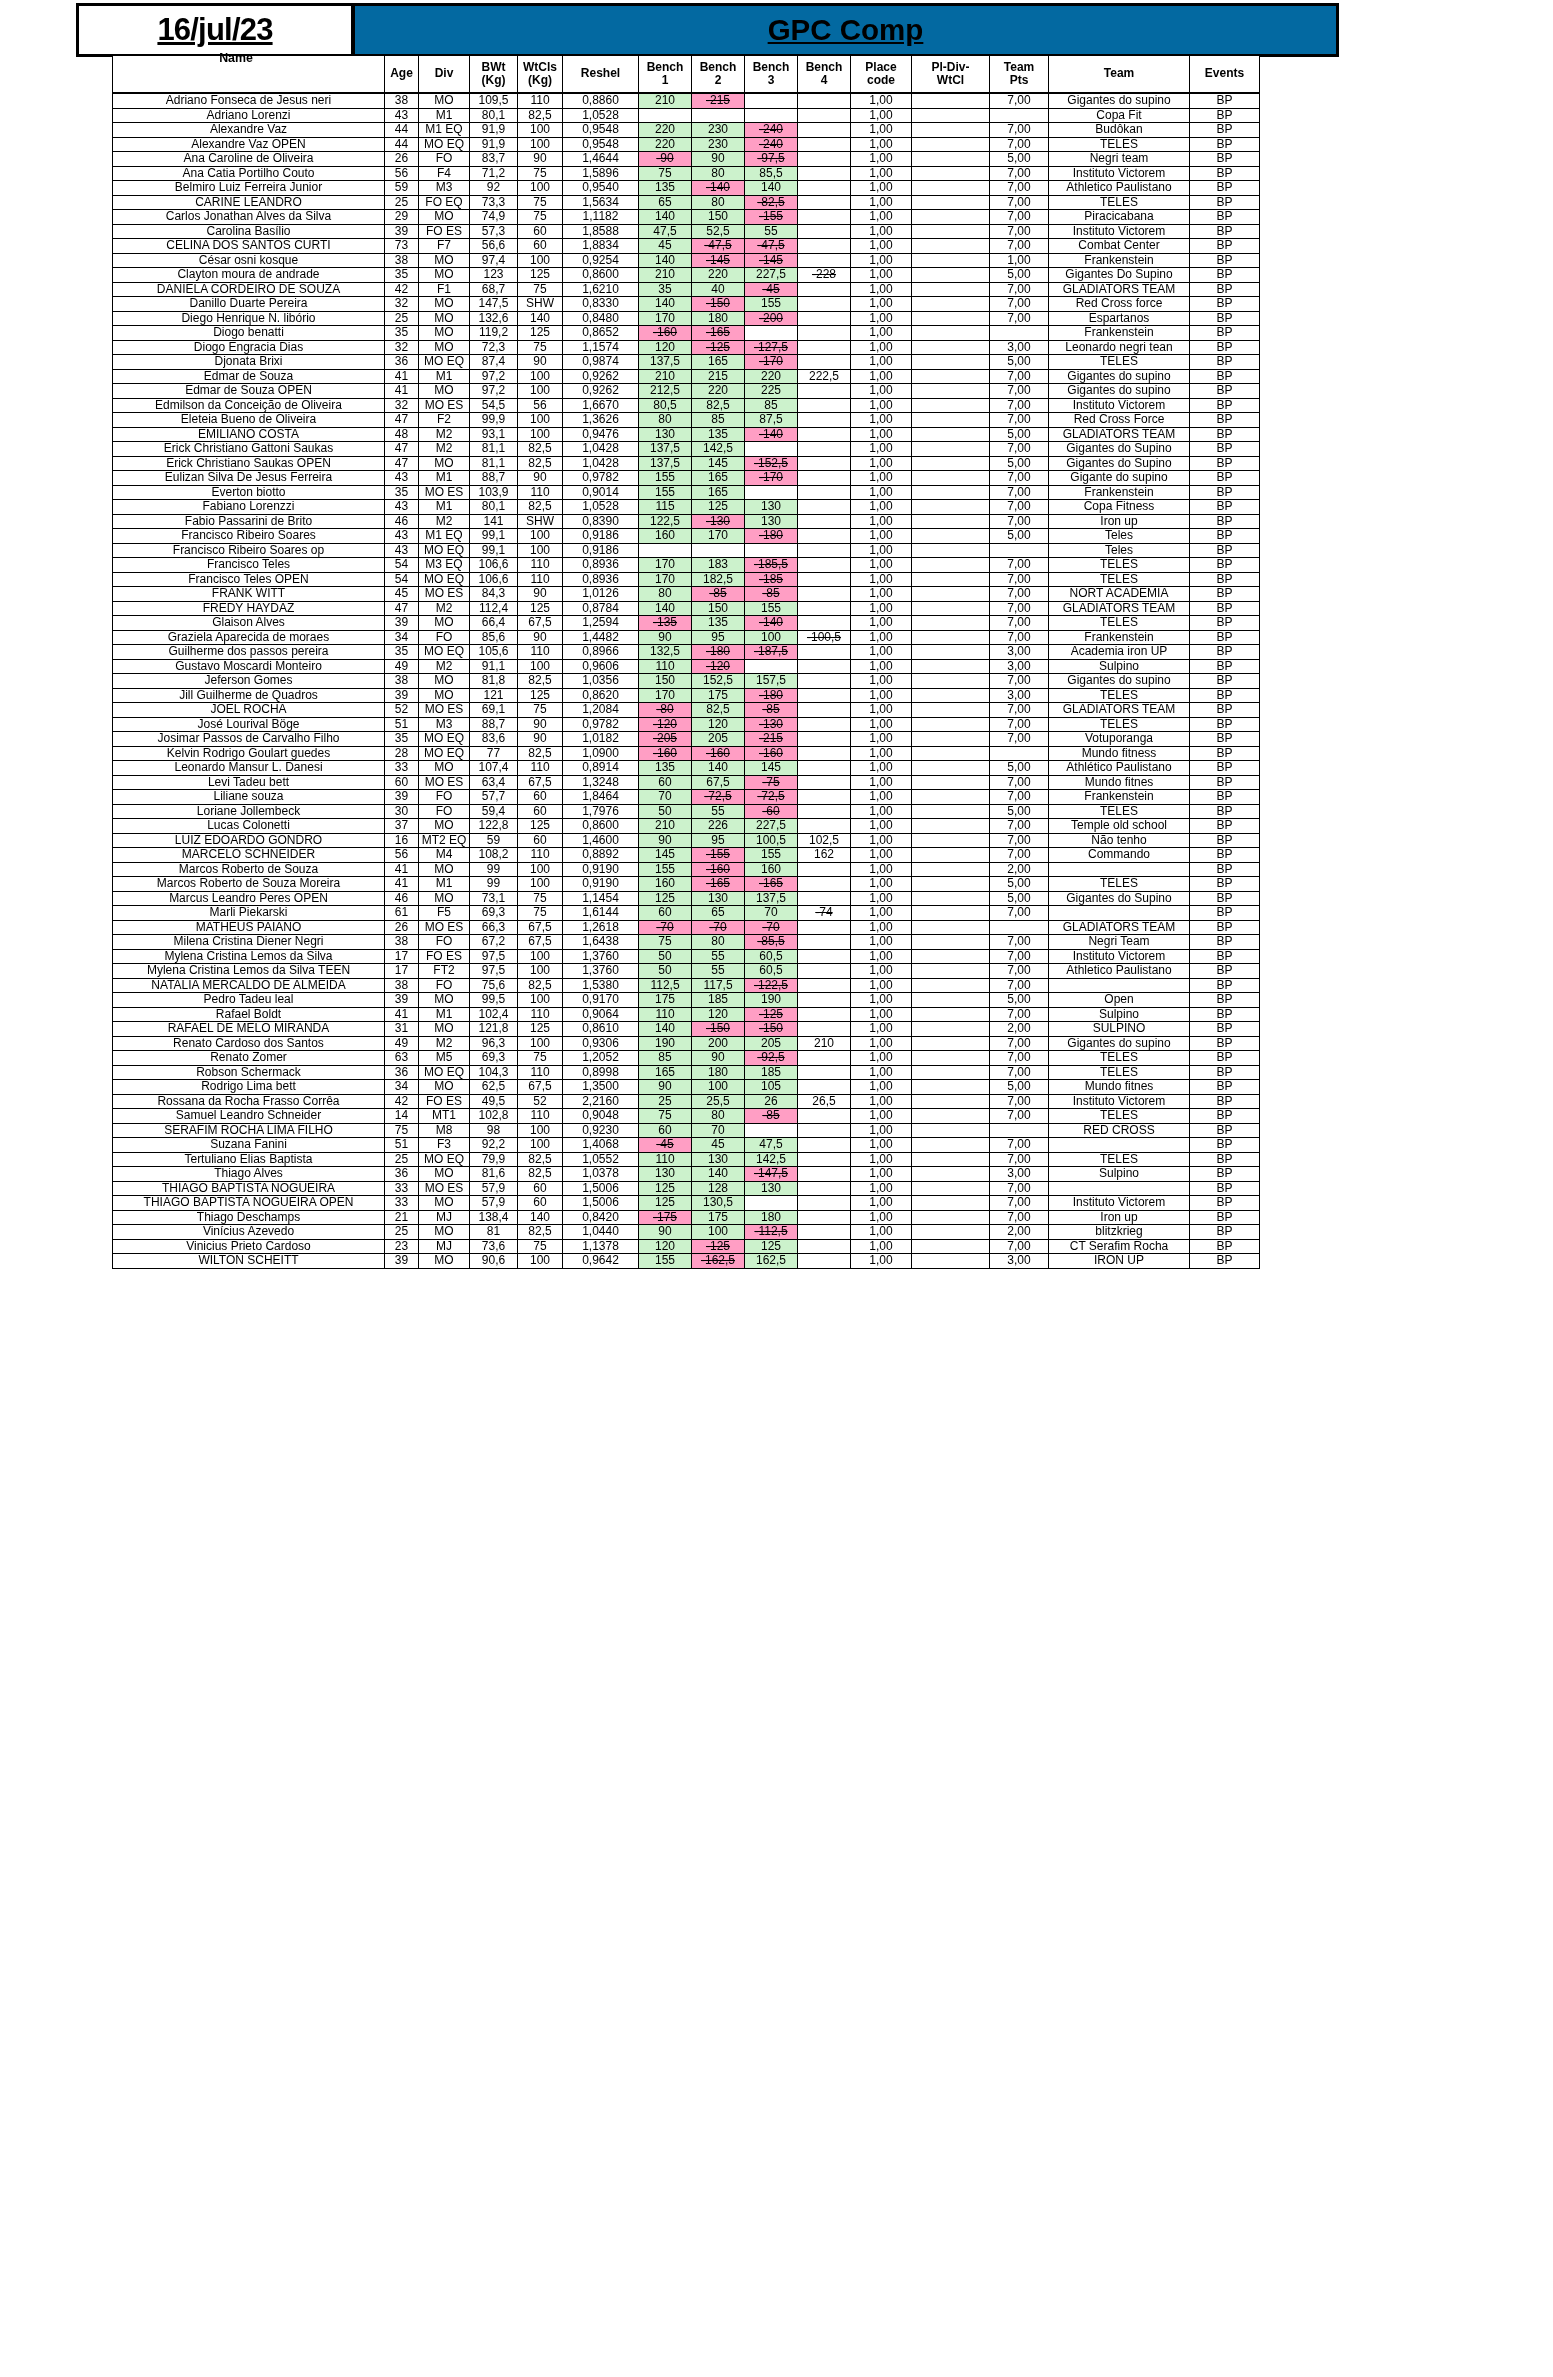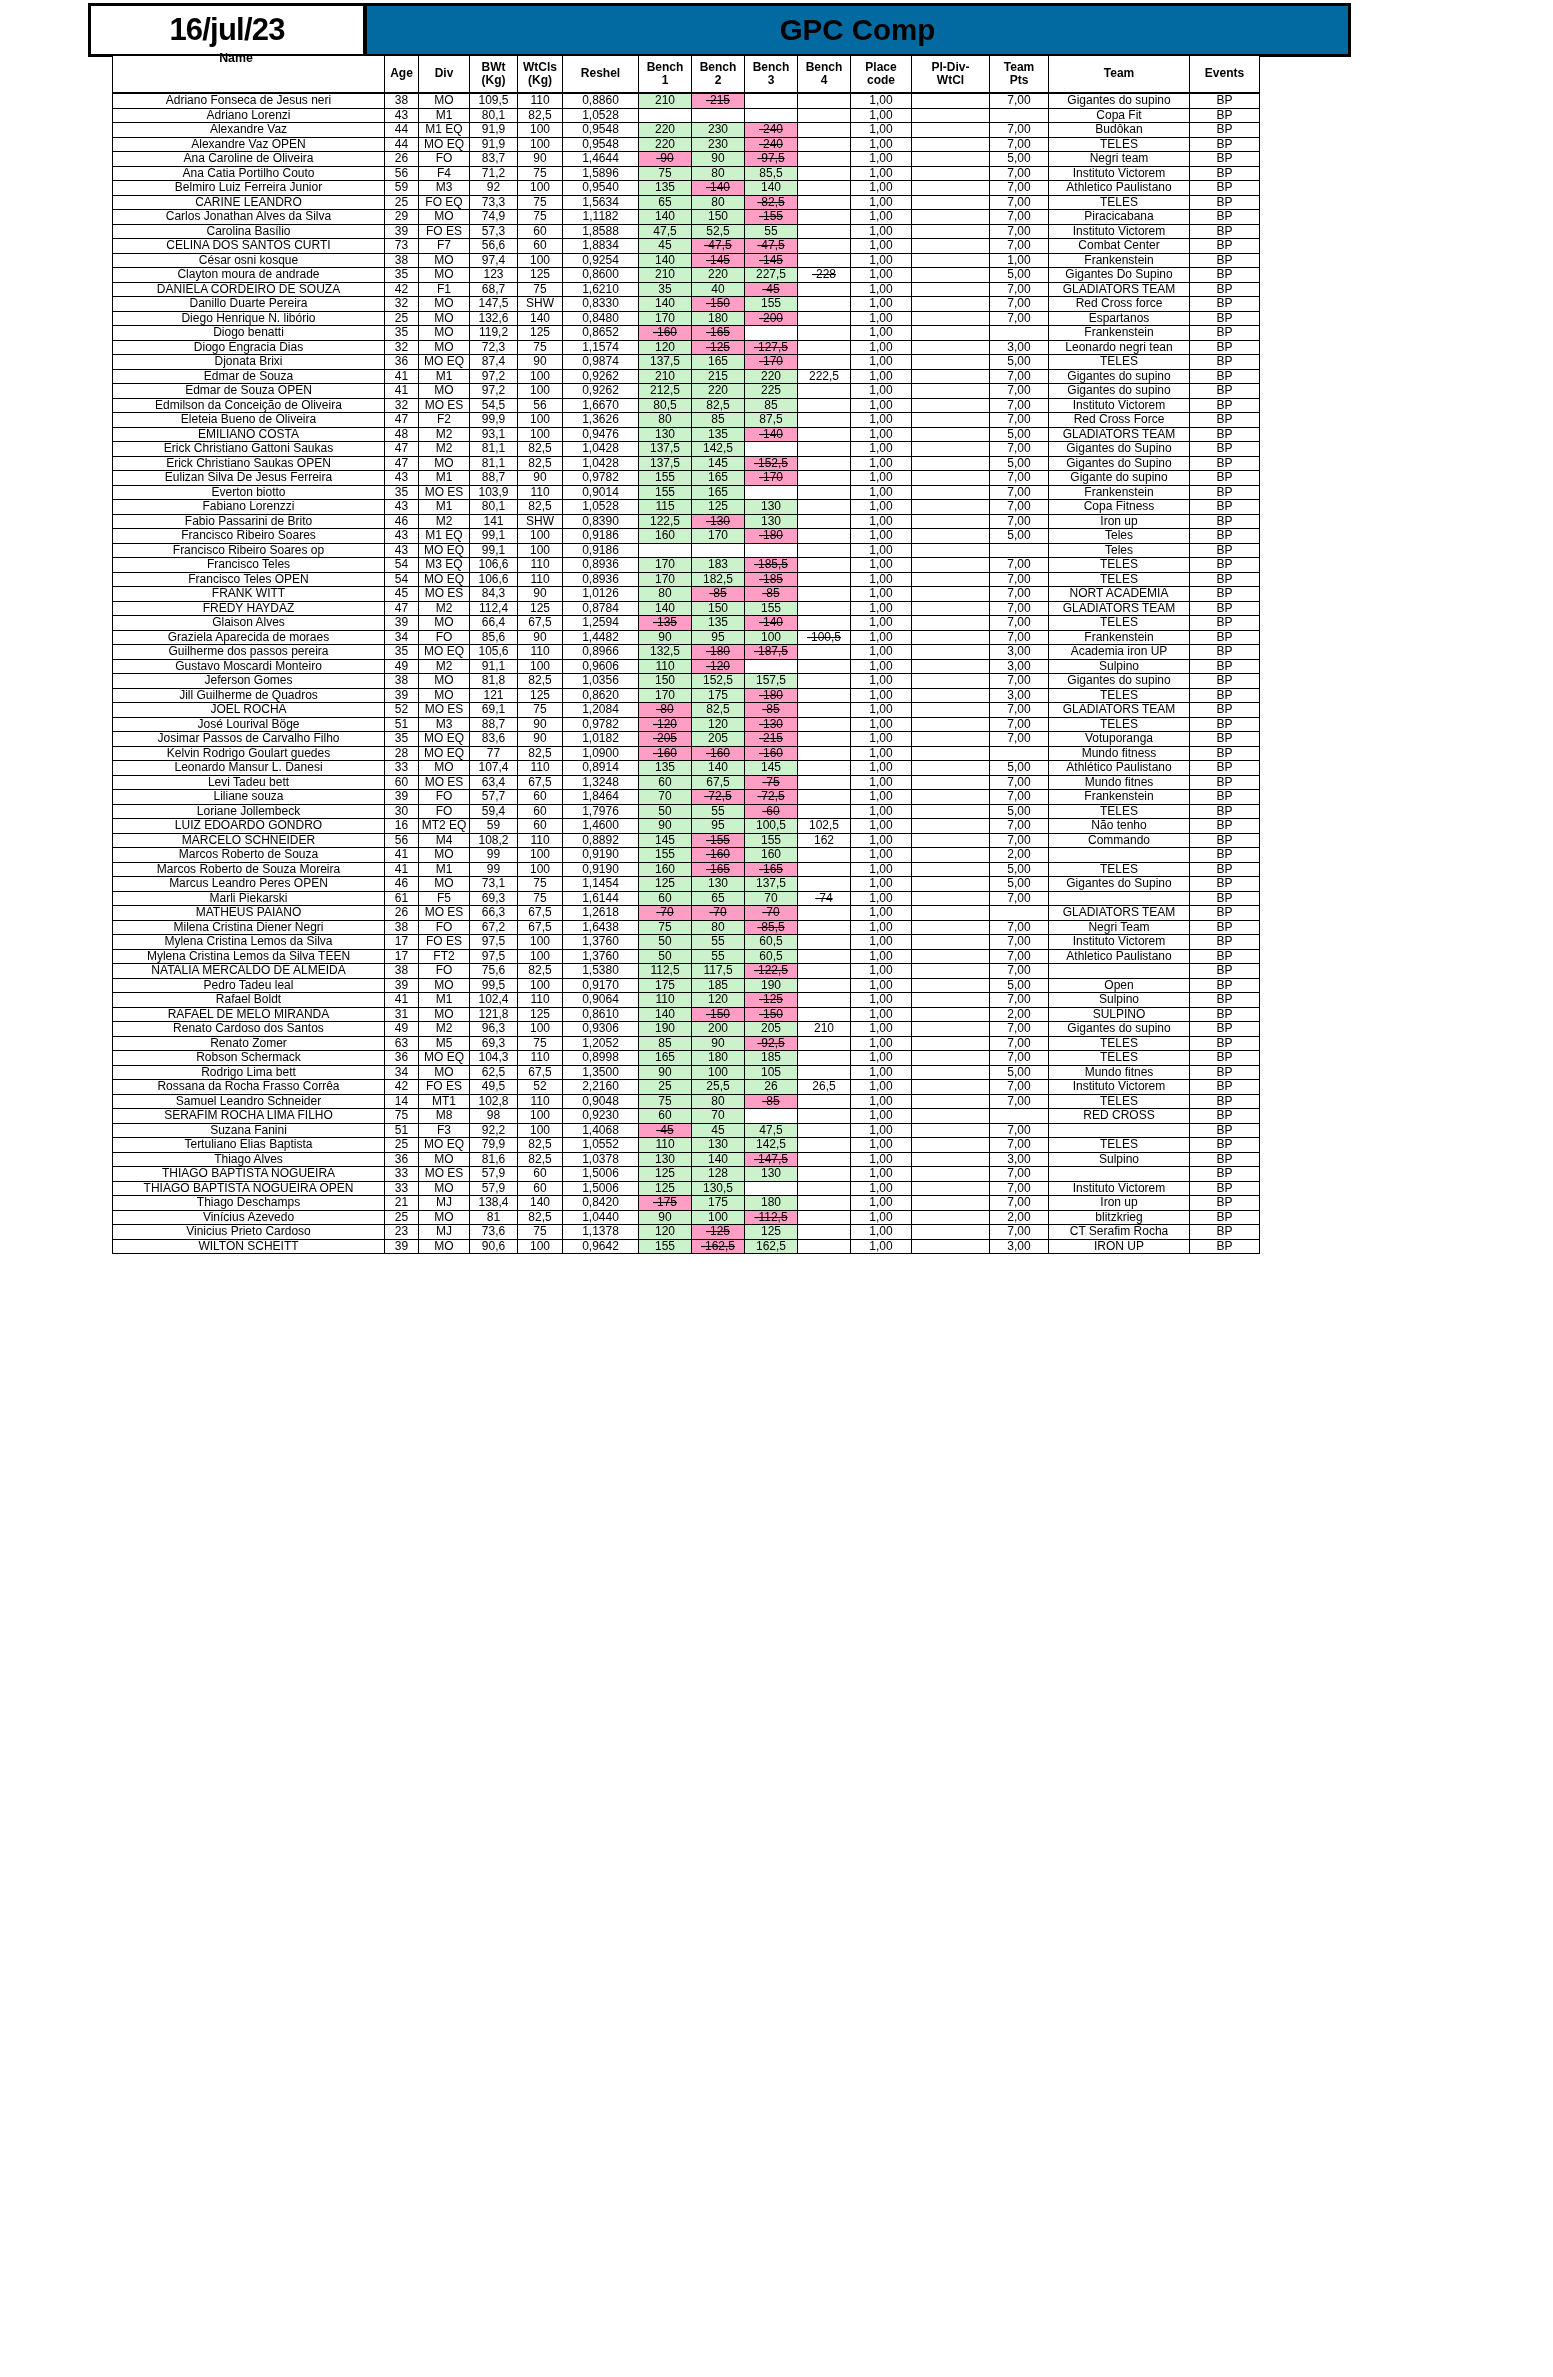--- a/index.html
+++ b/index.html
@@ -2,21 +2,21 @@
 <html style="font-size:12.4px"><head>
 <meta charset="utf-8">
 <style>
   html,body{margin:0;padding:0;background:#ffffff;}
   body{width:1554px;height:2377px;font-family:"Liberation Sans",sans-serif;}
   #sheet{position:relative;width:1554px;height:2377px;}
 
   table.grid{border-collapse:collapse;table-layout:fixed;}
 
   
-  #titleband{position:absolute;left:88px;top:3.1px;display:flex;}
+  #titleband{position:absolute;left:76px;top:3.1px;display:flex;text-decoration:underline;}
   .tb-date{width:272px;height:48px;border:3.1px solid #000;border-right:2.3px solid #000;
            display:flex;align-items:center;justify-content:center;background:#fff;
            font-size:31px;font-weight:bold;font-family:"Liberation Sans",sans-serif;
            letter-spacing:-0.8px;}
   .tb-title{width:981px;height:48px;border:3.1px solid #000;border-left:2.3px solid #000;
             display:flex;align-items:center;justify-content:center;background:#0369a1;
             font-size:29.5px;font-weight:bold;}
 
   
   #maintable{position:absolute;left:76px;top:54px;}
@@ -943,20 +943,37 @@
             <td class="c good">55</td>
             <td class="c bad">-60</td>
             <td class="c"></td>
             <td class="c sep">1,00</td>
             <td class="c"></td>
             <td class="c">5,00</td>
             <td class="c">TELES</td>
             <td class="c last">BP</td>
           </tr>
           <tr>
+            <td class="name">Lucas Colonetti</td>
+            <td class="c sep">37</td>
+            <td class="c">MO</td>
+            <td class="c">122,8</td>
+            <td class="c">125</td>
+            <td class="c sepr">0,8600</td>
+            <td class="c good">210</td>
+            <td class="c good">226</td>
+            <td class="c good">227,5</td>
+            <td class="c"></td>
+            <td class="c sep">1,00</td>
+            <td class="c"></td>
+            <td class="c">7,00</td>
+            <td class="c">Temple old school</td>
+            <td class="c last">BP</td>
+          </tr>
+          <tr>
             <td class="name">LUIZ EDOARDO GONDRO</td>
             <td class="c sep">16</td>
             <td class="c">MT2 EQ</td>
             <td class="c">59</td>
             <td class="c">60</td>
             <td class="c sepr">1,4600</td>
             <td class="c good">90</td>
             <td class="c good">95</td>
             <td class="c good">100,5</td>
             <td class="c">102,5</td>

